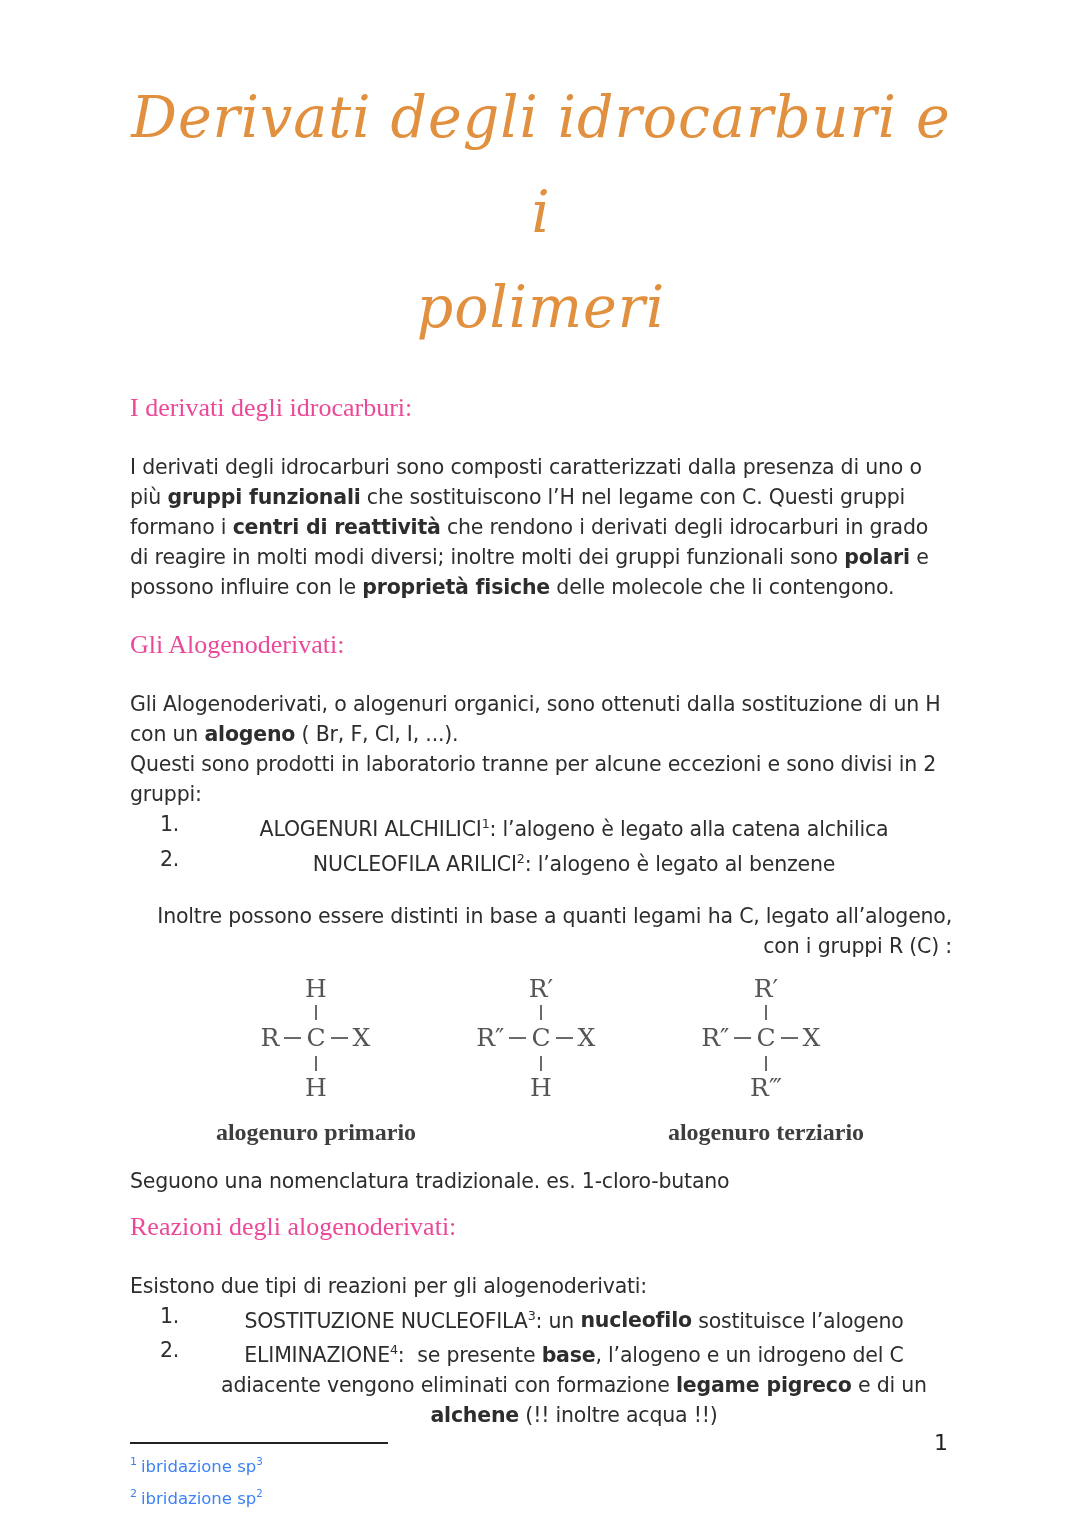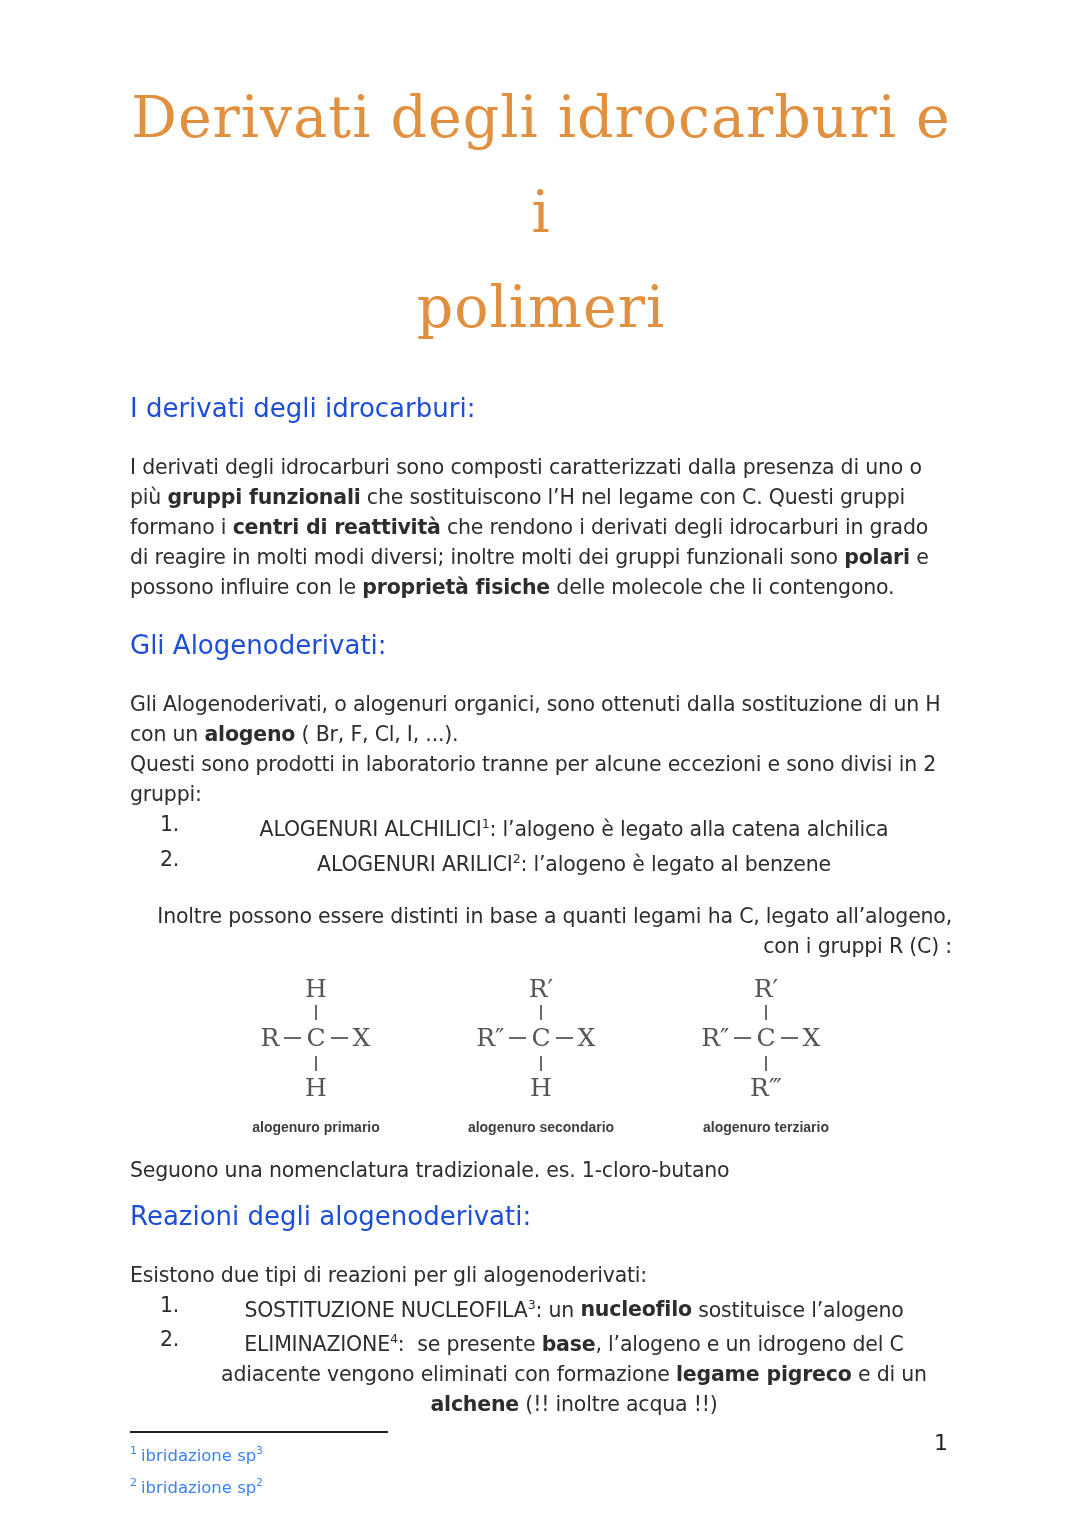--- a/index.html
+++ b/index.html
@@ -16,34 +16,36 @@
     color: #2d2d2d;
   }
   .page {
     padding: 70px 128px 0 130px;
   }
   
   .doc-title {
     margin: 0;
     text-align: center;
     font-family: "DejaVu Serif", serif;
+    font-style: italic;
     font-weight: normal;
     font-size: 57px;
     line-height: 95px;
     color: #e0903e;
     letter-spacing: 1px;
   }
   .doc-title .tline { display: block; }
   
   .heading {
     font-size: 26px;
     line-height: 34px;
-    color: #1d4ed8;
+    color: #ec4899;
     font-weight: normal;
     margin: 36px 0 0 0;
+    font-family: Liberation Serif, serif;
   }
   .heading.h2 { margin-top: 26px; }
   .heading.h3 { margin-top: 14px; }
   
   .body-p {
     font-size: 20.5px;
     line-height: 30px;
     letter-spacing: -0.2px;
     margin: 27px 0 0 0;
     max-width: 822px;
@@ -101,22 +103,22 @@
   .side-l { width: 52px; text-align: right; line-height: 30px; }
   .side-r { width: 52px; text-align: left; line-height: 30px; }
   .hbond {
     width: 17px;
     height: 2px;
     background: #6a6a6a;
     margin: 0 5px;
   }
   .structlabel {
     margin-top: 18px;
-    font-family: Liberation Sans, sans-serif;
-    font-size: 14px;
+    font-family: Liberation Serif, serif;
+    font-size: 24px;
     font-weight: bold;
     color: #3e3e3e;
   }
   
   .fnblock { margin-top: 12px; }
   .fn-divider {
     width: 258px;
     border-top: 2px solid #222222;
     margin-bottom: 7px;
   }
@@ -156,21 +158,21 @@
 
   <p class="body-p"><span>Gli Alogenoderivati, o alogenuri organici, sono ottenuti dalla sostituzione di un H con un </span><b>alogeno</b><span> ( Br, F, Cl, I, ...).</span><br><span>Questi sono prodotti in laboratorio tranne per alcune eccezioni e sono divisi in 2 gruppi:</span></p>
 
   <div class="nlist">
     <div class="li">
       <span class="num">1.</span>
       <span class="litext"><span>ALOGENURI ALCHILICI</span><sup>1</sup><span>: l’alogeno è legato alla catena alchilica</span></span>
     </div>
     <div class="li">
       <span class="num">2.</span>
-      <span class="litext"><span>ALOGENURI ARILICI</span><sup>2</sup><span>: l’alogeno è legato al benzene</span></span>
+      <span class="litext"><span>NUCLEOFILA ARILICI</span><sup>2</sup><span>: l’alogeno è legato al benzene</span></span>
     </div>
   </div>
 
   <p class="body-p tight">Inoltre possono essere distinti in base a quanti legami ha C, legato all’alogeno, con i gruppi R (C) :</p>
 
   <div class="figure">
 
     <div class="structcol">
       <div class="struct">
         <div class="subst">H</div>
@@ -195,21 +197,20 @@
         <div class="midrow">
           <span class="side-l">R″</span>
           <span class="hbond"></span>
           <span>C</span>
           <span class="hbond"></span>
           <span class="side-r">X</span>
         </div>
         <div class="vbond"></div>
         <div class="subst">H</div>
       </div>
-      <div class="structlabel">alogenuro secondario</div>
     </div>
 
     <div class="structcol">
       <div class="struct">
         <div class="subst">R′</div>
         <div class="vbond"></div>
         <div class="midrow">
           <span class="side-l">R″</span>
           <span class="hbond"></span>
           <span>C</span>

